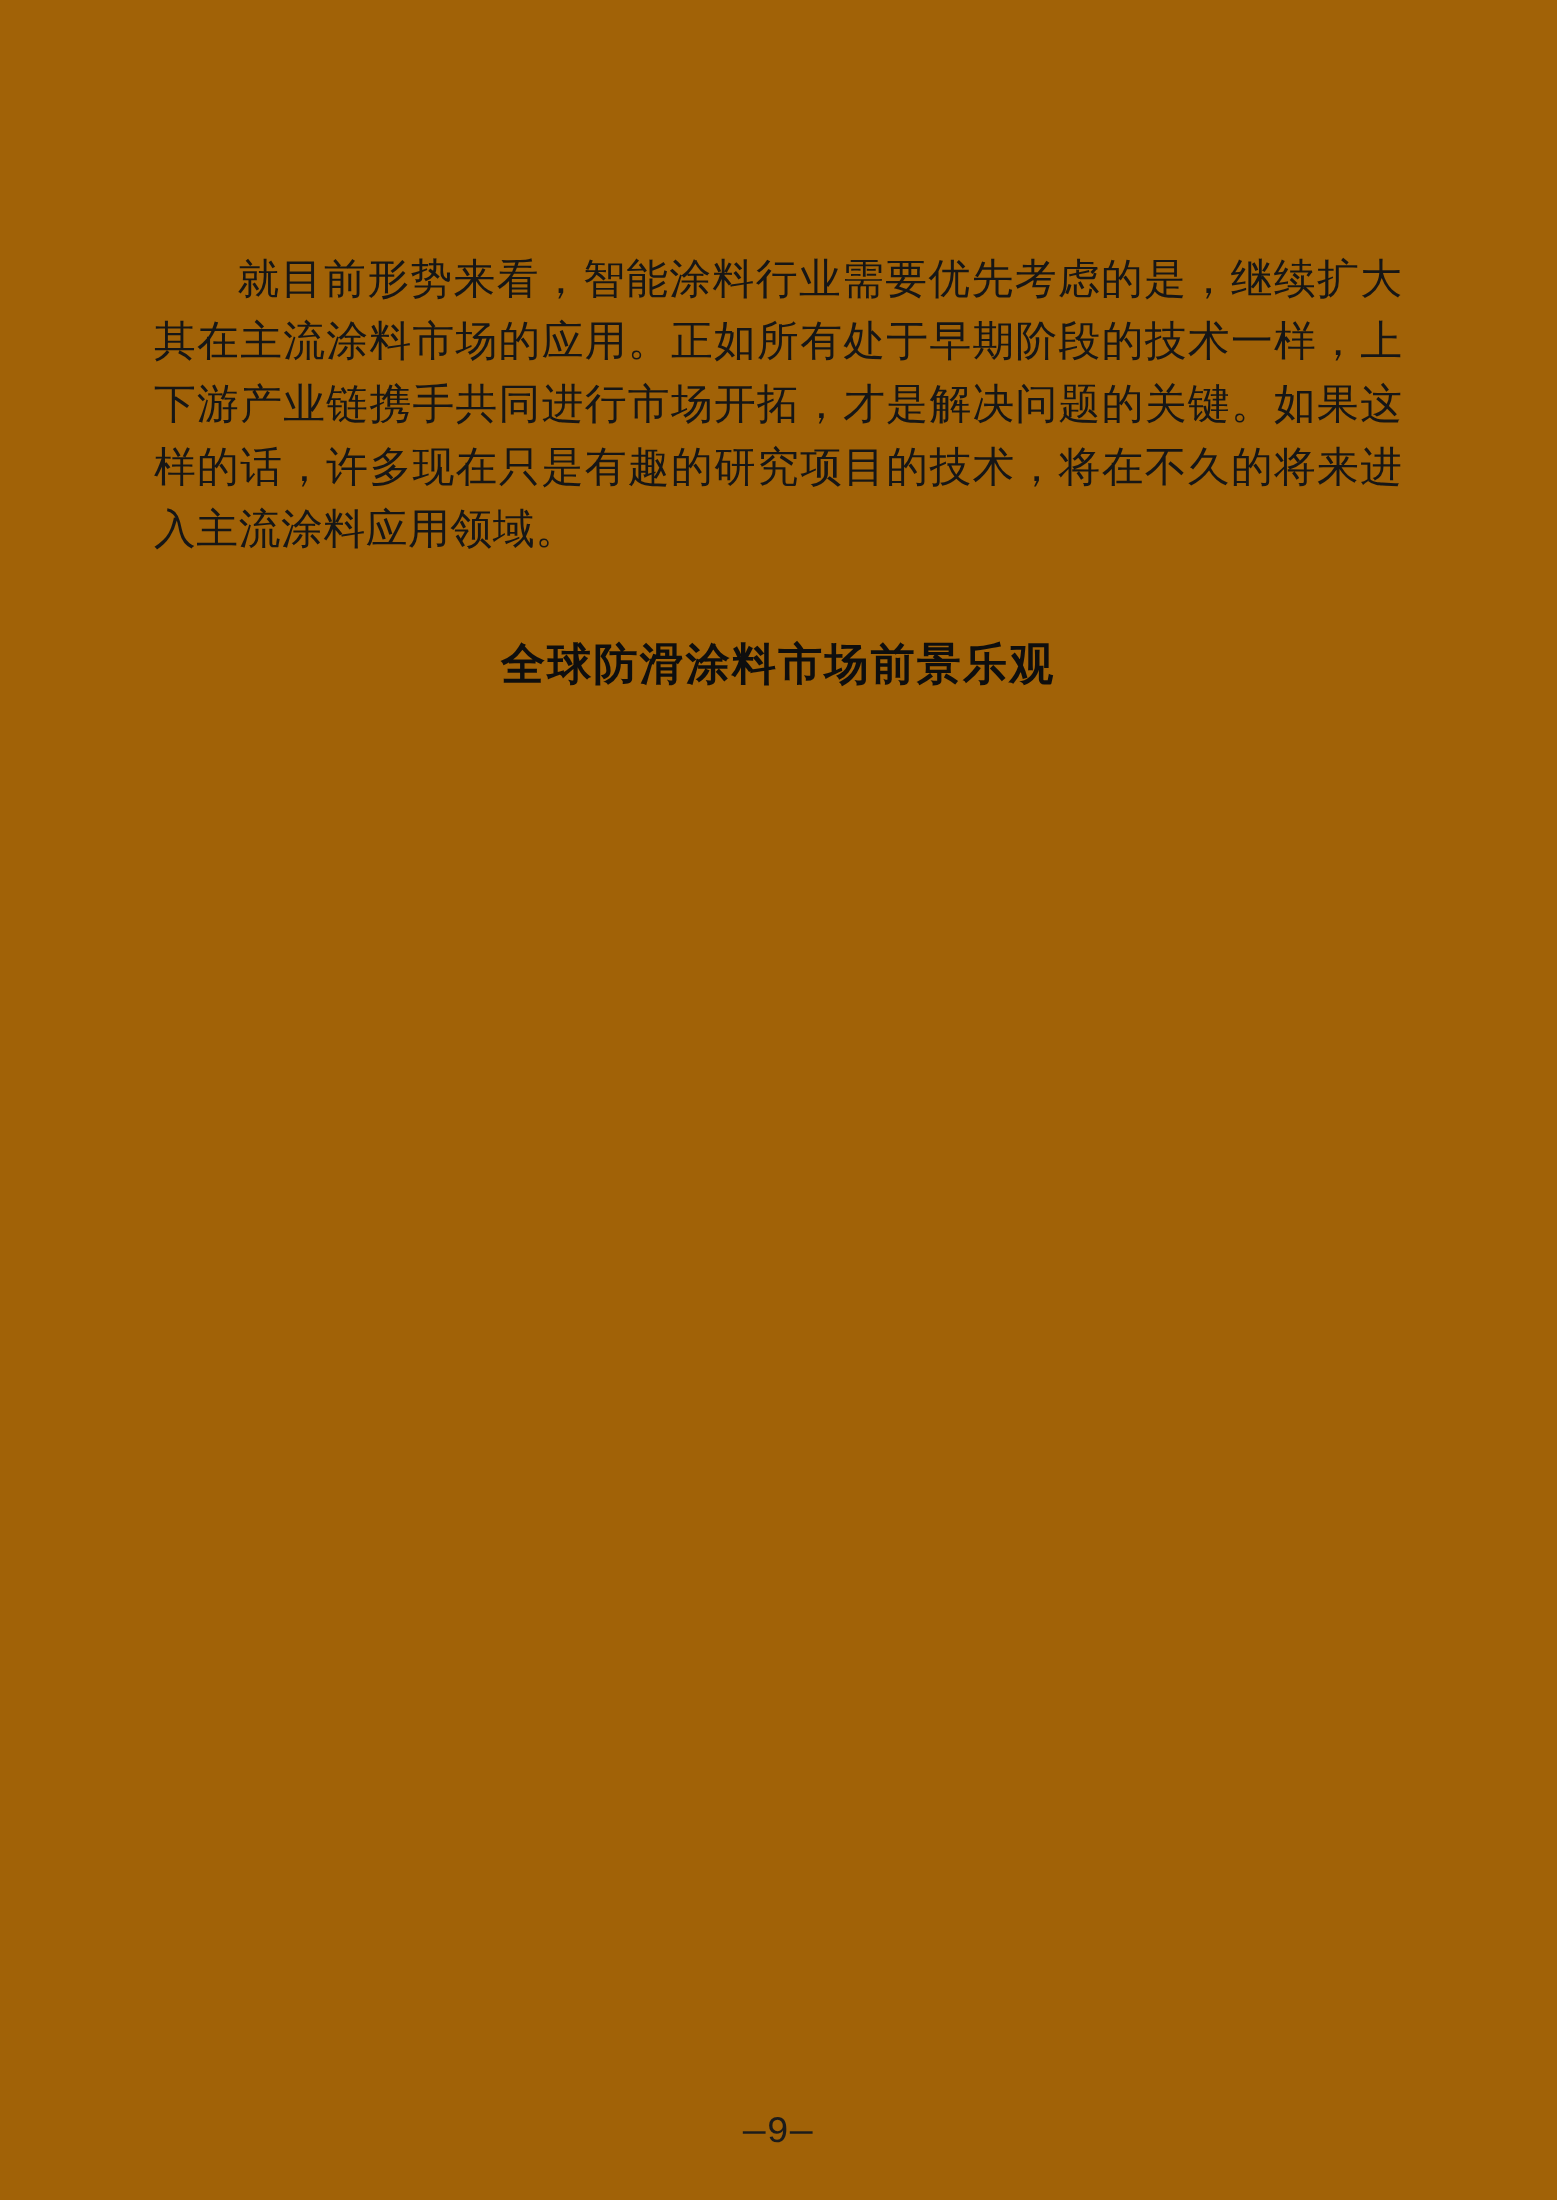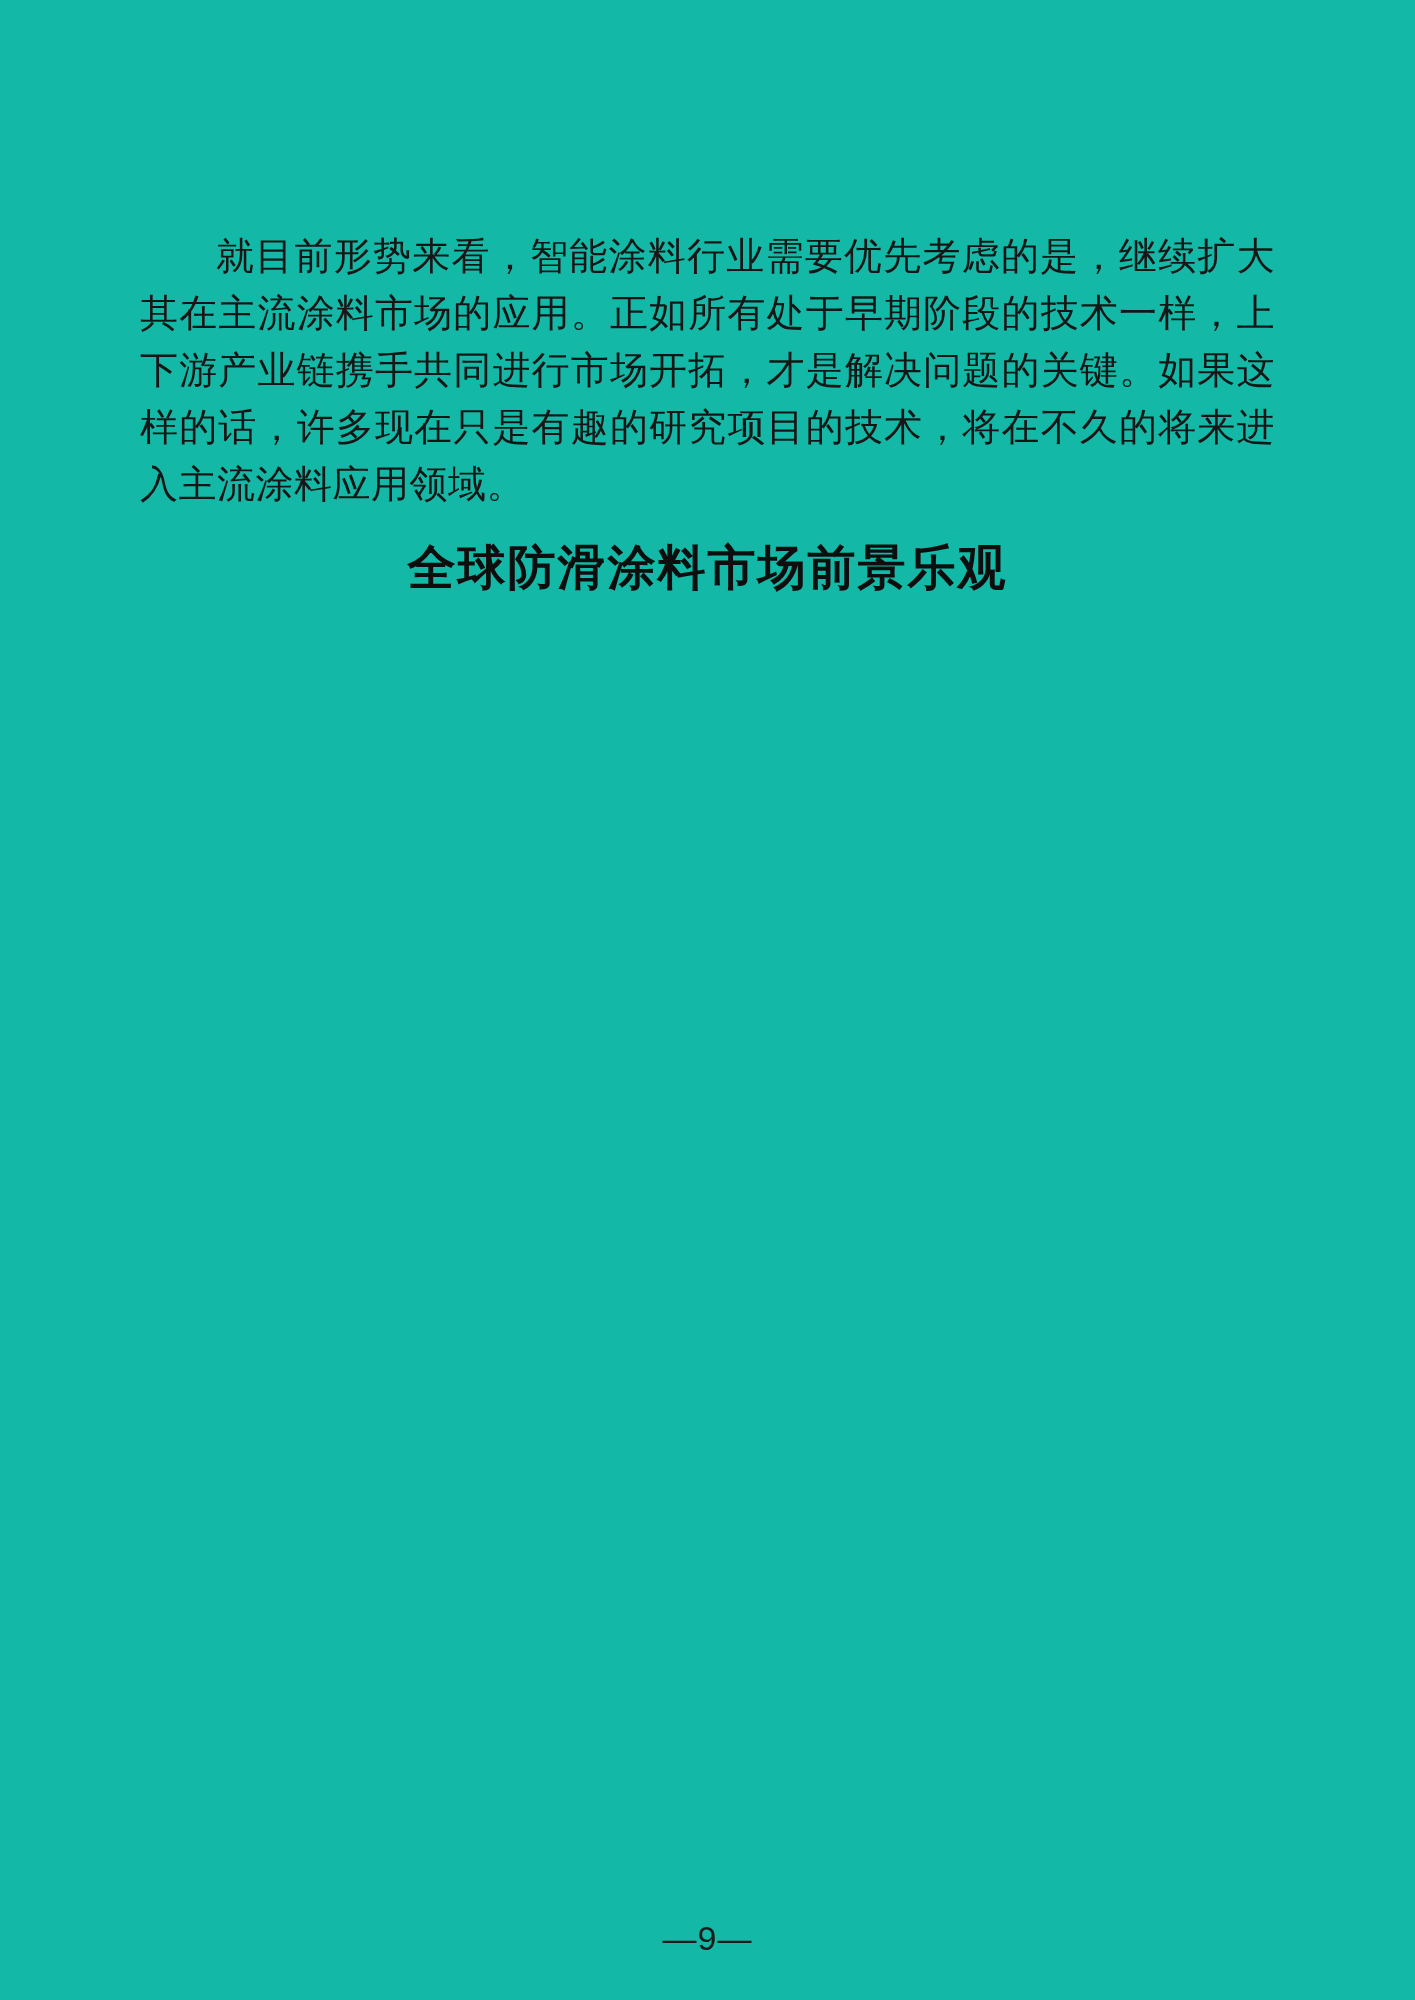--- a/index.html
+++ b/index.html
@@ -5,23 +5,23 @@
   html, body {
     margin: 0;
     padding: 0;
     background: #e8e8e8;
   }
   .page {
     position: relative;
     width: 1415px;
     height: 2000px;
     margin: 0 auto;
-    background: #14b8a6;
+    background: #a16207;
     color: #161616;
-    font-family: Liberation Sans, sans-serif;
+    font-family: Liberation Mono, monospace;
     overflow: hidden;
   }
   .content {
     position: absolute;
     left: 140px;
     right: 140px;
     top: 228px;
   }
   .body-para {
     margin: 0;
@@ -35,22 +35,22 @@
   .intro-wrap {
     position: relative;
   }
   .source {
     position: absolute;
     right: 0;
     bottom: 0;
     letter-spacing: 2px;
   }
   h1.article-title {
-    margin: 22px 0 50px 0;
-    font-size: 48px;
+    margin: 62px 0 50px 0;
+    font-size: 40px;
     line-height: 66px;
     font-weight: bold;
     text-align: center;
     letter-spacing: 2px;
     color: #0e0e0e;
   }
   .page-footer {
     position: absolute;
     left: 0;
     right: 0;

